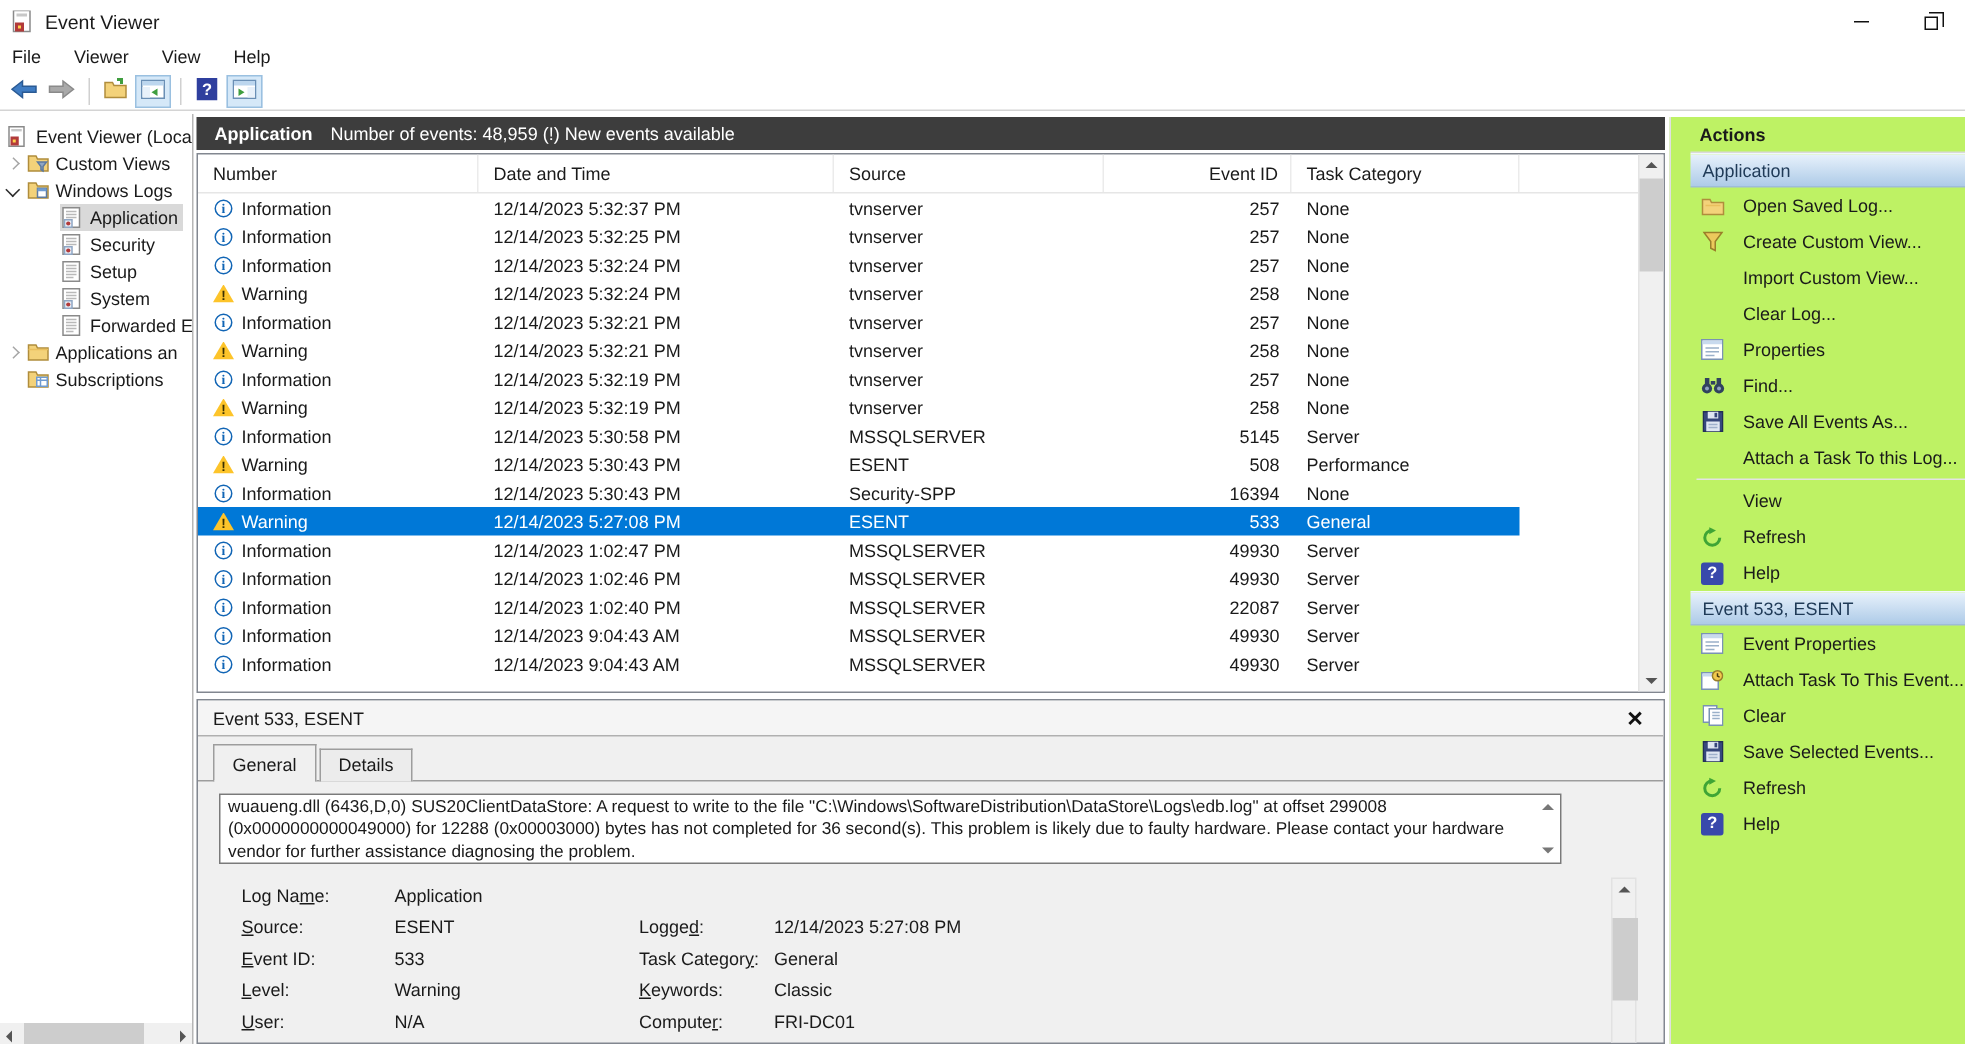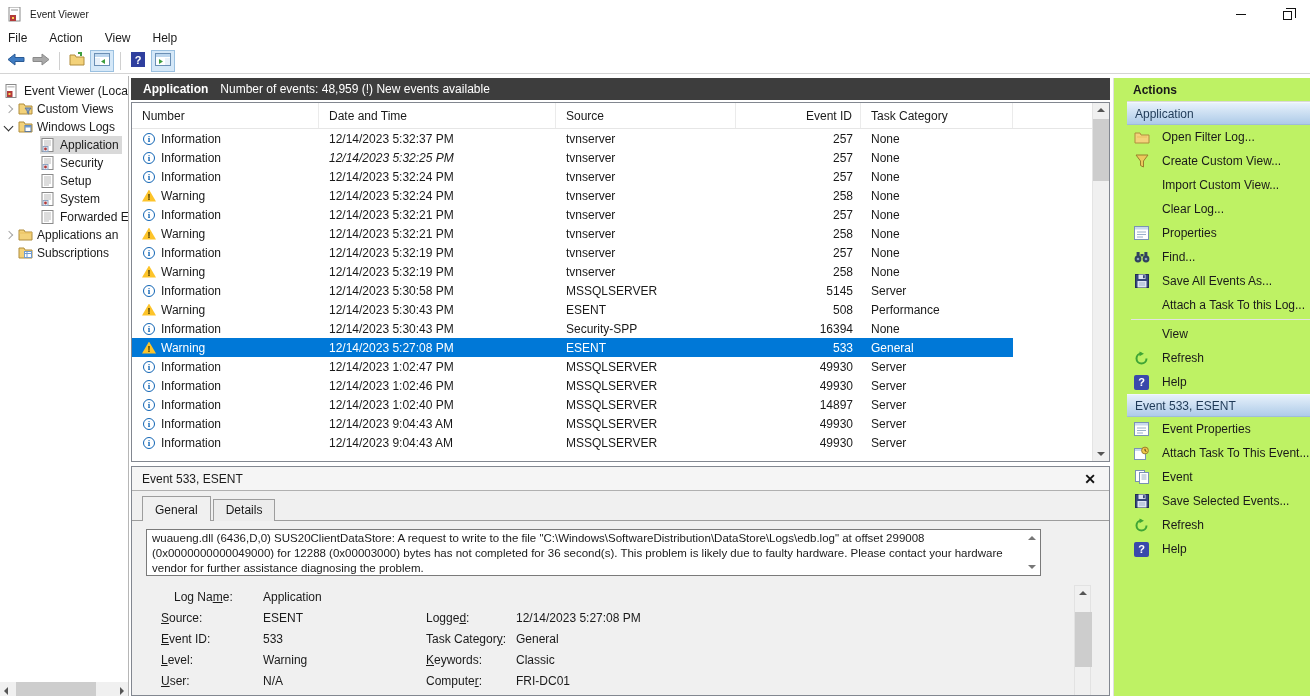--- a/index.html
+++ b/index.html
@@ -2,21 +2,21 @@
 <html><head>
 <meta charset="utf-8">
 <style>
   * { margin:0; padding:0; box-sizing:border-box; }
   html,body { width:1310px; height:696px; overflow:hidden; background:#fff;
     font-family:"Liberation Sans", sans-serif; font-size:12px; color:#1a1a1a; }
 
   
   .titlebar { height:28px; display:flex; align-items:center; padding-left:8px; background:#fff; position:relative; }
   .titlebar .app-icon { width:15px; height:15px; margin-right:7px; }
-  .titlebar .title { font-size:10px; }
+  .titlebar .title { font-size:13px; }
   .winbtns { position:absolute; right:0; top:0; height:28px; display:flex; }
   .winbtn { width:46px; height:28px; display:flex; align-items:center; justify-content:center; }
   .min-glyph { width:10px; height:1px; background:#111; display:block; }
   .restore-glyph { width:9px; height:9px; border:1px solid #111; position:relative; background:#fff; margin-top:2px; }
   .restore-glyph:before { content:""; position:absolute; left:2px; top:-4px; width:9px; height:9px; border:1px solid #111; border-left-width:0; border-bottom-width:0; }
   .restore-glyph:after { content:""; position:absolute; left:2px; top:-4px; width:9px; height:2px; }
 
   .menubar { height:20px; display:flex; align-items:center; padding-left:8px; gap:22px; }
   .menu-item { cursor:default; }
 
@@ -122,21 +122,21 @@
         <span class="min-glyph"></span>
       </div>
     <div class="winbtn">
         <span class="restore-glyph"></span>
       </div>
   </div>
 </div>
 
 <div class="menubar">
     <span class="menu-item">File</span>
-    <span class="menu-item">Action</span>
+    <span class="menu-item">Viewer</span>
     <span class="menu-item">View</span>
     <span class="menu-item">Help</span>
   </div>
 
 <div class="toolbar">
   <div class="tbtn">
       <span>
     <svg width="18" height="13" viewBox="0 0 18 13">
           <path d="M8 1 L1 6.5 L8 12 L8 8.5 L17 8.5 L17 4.5 L8 4.5 Z" fill="#3f7cc3" stroke="#2a5a94"></path>
         </svg></span>
@@ -345,21 +345,21 @@
           <div class="lcell num" style="width: 125px;">257</div>
           <div class="lcell" style="width: 152px;">None</div>
         </div>
         <div class="lrow">
           <div class="lcell" style="width: 187px;">
             <span class="lvl-icon">
               <span class="info-badge">i</span>
             </span>
             <span>Information</span>
           </div>
-          <div class="lcell" style="width: 237px; font-style: italic;">12/14/2023 5:32:25 PM</div>
+          <div class="lcell" style="width: 237px;">12/14/2023 5:32:25 PM</div>
           <div class="lcell" style="width: 180px;">tvnserver</div>
           <div class="lcell num" style="width: 125px;">257</div>
           <div class="lcell" style="width: 152px;">None</div>
         </div>
         <div class="lrow">
           <div class="lcell" style="width: 187px;">
             <span class="lvl-icon">
               <span class="info-badge">i</span>
             </span>
             <span>Information</span>
@@ -503,21 +503,21 @@
         </div>
         <div class="lrow">
           <div class="lcell" style="width: 187px;">
             <span class="lvl-icon">
               <span class="info-badge">i</span>
             </span>
             <span>Information</span>
           </div>
           <div class="lcell" style="width: 237px;">12/14/2023 1:02:40 PM</div>
           <div class="lcell" style="width: 180px;">MSSQLSERVER</div>
-          <div class="lcell num" style="width: 125px;">14897</div>
+          <div class="lcell num" style="width: 125px;">22087</div>
           <div class="lcell" style="width: 152px;">Server</div>
         </div>
         <div class="lrow">
           <div class="lcell" style="width: 187px;">
             <span class="lvl-icon">
               <span class="info-badge">i</span>
             </span>
             <span>Information</span>
           </div>
           <div class="lcell" style="width: 237px;">12/14/2023 9:04:43 AM</div>
@@ -556,21 +556,21 @@
     </div>
     <div class="gen-content">
       <div class="msg-box">
         <span>wuaueng.dll (6436,D,0) SUS20ClientDataStore: A request to write to the file "C:\Windows\SoftwareDistribution\DataStore\Logs\edb.log" at offset 299008 (0x0000000000049000) for 12288 (0x00003000) bytes has not completed for 36 second(s). This problem is likely due to faulty hardware. Please contact your hardware vendor for further assistance diagnosing the problem.</span>
         <div class="msg-scroll">
           <span class="ms-up"></span>
           <span class="ms-down"></span>
         </div>
       </div>
       <div class="fields">
-        <div class="frow" style="left:42px; top:0px;">
+        <div class="frow" style="left:29px; top:0px;">
             <span class="flabel">Log Na<u>m</u>e:</span>
           </div>
         <div class="frow" style="left:131px; top:0px;">
             <span class="fval">Application</span>
           </div>
         <div class="frow" style="left:29px; top:21px;">
             <span class="flabel"><u>S</u>ource:</span>
           </div>
         <div class="frow" style="left:131px; top:21px;">
             <span class="fval">ESENT</span>
@@ -631,21 +631,21 @@
   <div class="actions-header">Actions</div>
   <div id="actions-body">
       <div class="section-header">Application</div>
       <div class="action-item">
         <span class="aicon">
           <svg width="16" height="13" viewBox="0 0 16 13">
             <path d="M1 2 L6 2 L7 4 L15 4 L15 12 L1 12 Z" fill="#f3d27a" stroke="#b08d3c"></path>
             <path d="M3 6 L13 6" stroke="#e9bf5e"></path>
           </svg>
         </span>
-        <span>Open Filter Log...</span>
+        <span>Open Saved Log...</span>
       </div>
       <div class="action-item">
         <span class="aicon">
           <svg width="14" height="14" viewBox="0 0 14 14">
             <path d="M1 1 L13 1 L8.5 7 L8.5 13 L5.5 11.5 L5.5 7 Z" fill="#ecc95c" stroke="#9a7f2a"></path>
           </svg>
         </span>
         <span>Create Custom View...</span>
       </div>
       <div class="action-item">
@@ -739,21 +739,21 @@
         <span>Attach Task To This Event...</span>
       </div>
       <div class="action-item">
         <span class="aicon">
           <svg width="14" height="14" viewBox="0 0 14 14">
             <rect x="0.5" y="0.5" width="9" height="11" fill="#fff" stroke="#7a93b3"></rect>
             <rect x="4.5" y="2.5" width="9" height="11" fill="#fff" stroke="#7a93b3"></rect>
             <path d="M6.5 5 L11.5 5 M6.5 7 L11.5 7 M6.5 9 L11.5 9" stroke="#9ab0c9"></path>
           </svg>
         </span>
-        <span>Event</span>
+        <span>Clear</span>
       </div>
       <div class="action-item">
         <span class="aicon">
           <svg width="14" height="14" viewBox="0 0 14 14">
             <rect x="0.5" y="0.5" width="13" height="13" fill="#36477c" stroke="#222f56"></rect>
             <rect x="3.5" y="0.5" width="7" height="4.5" fill="#dfe6f2"></rect>
             <rect x="8" y="1.2" width="1.8" height="3" fill="#36477c"></rect>
             <rect x="2.5" y="7" width="9" height="6.5" fill="#dfe6f2"></rect>
             <path d="M4 9 L10 9 M4 11 L10 11" stroke="#9fb0cc"></path>
           </svg>

